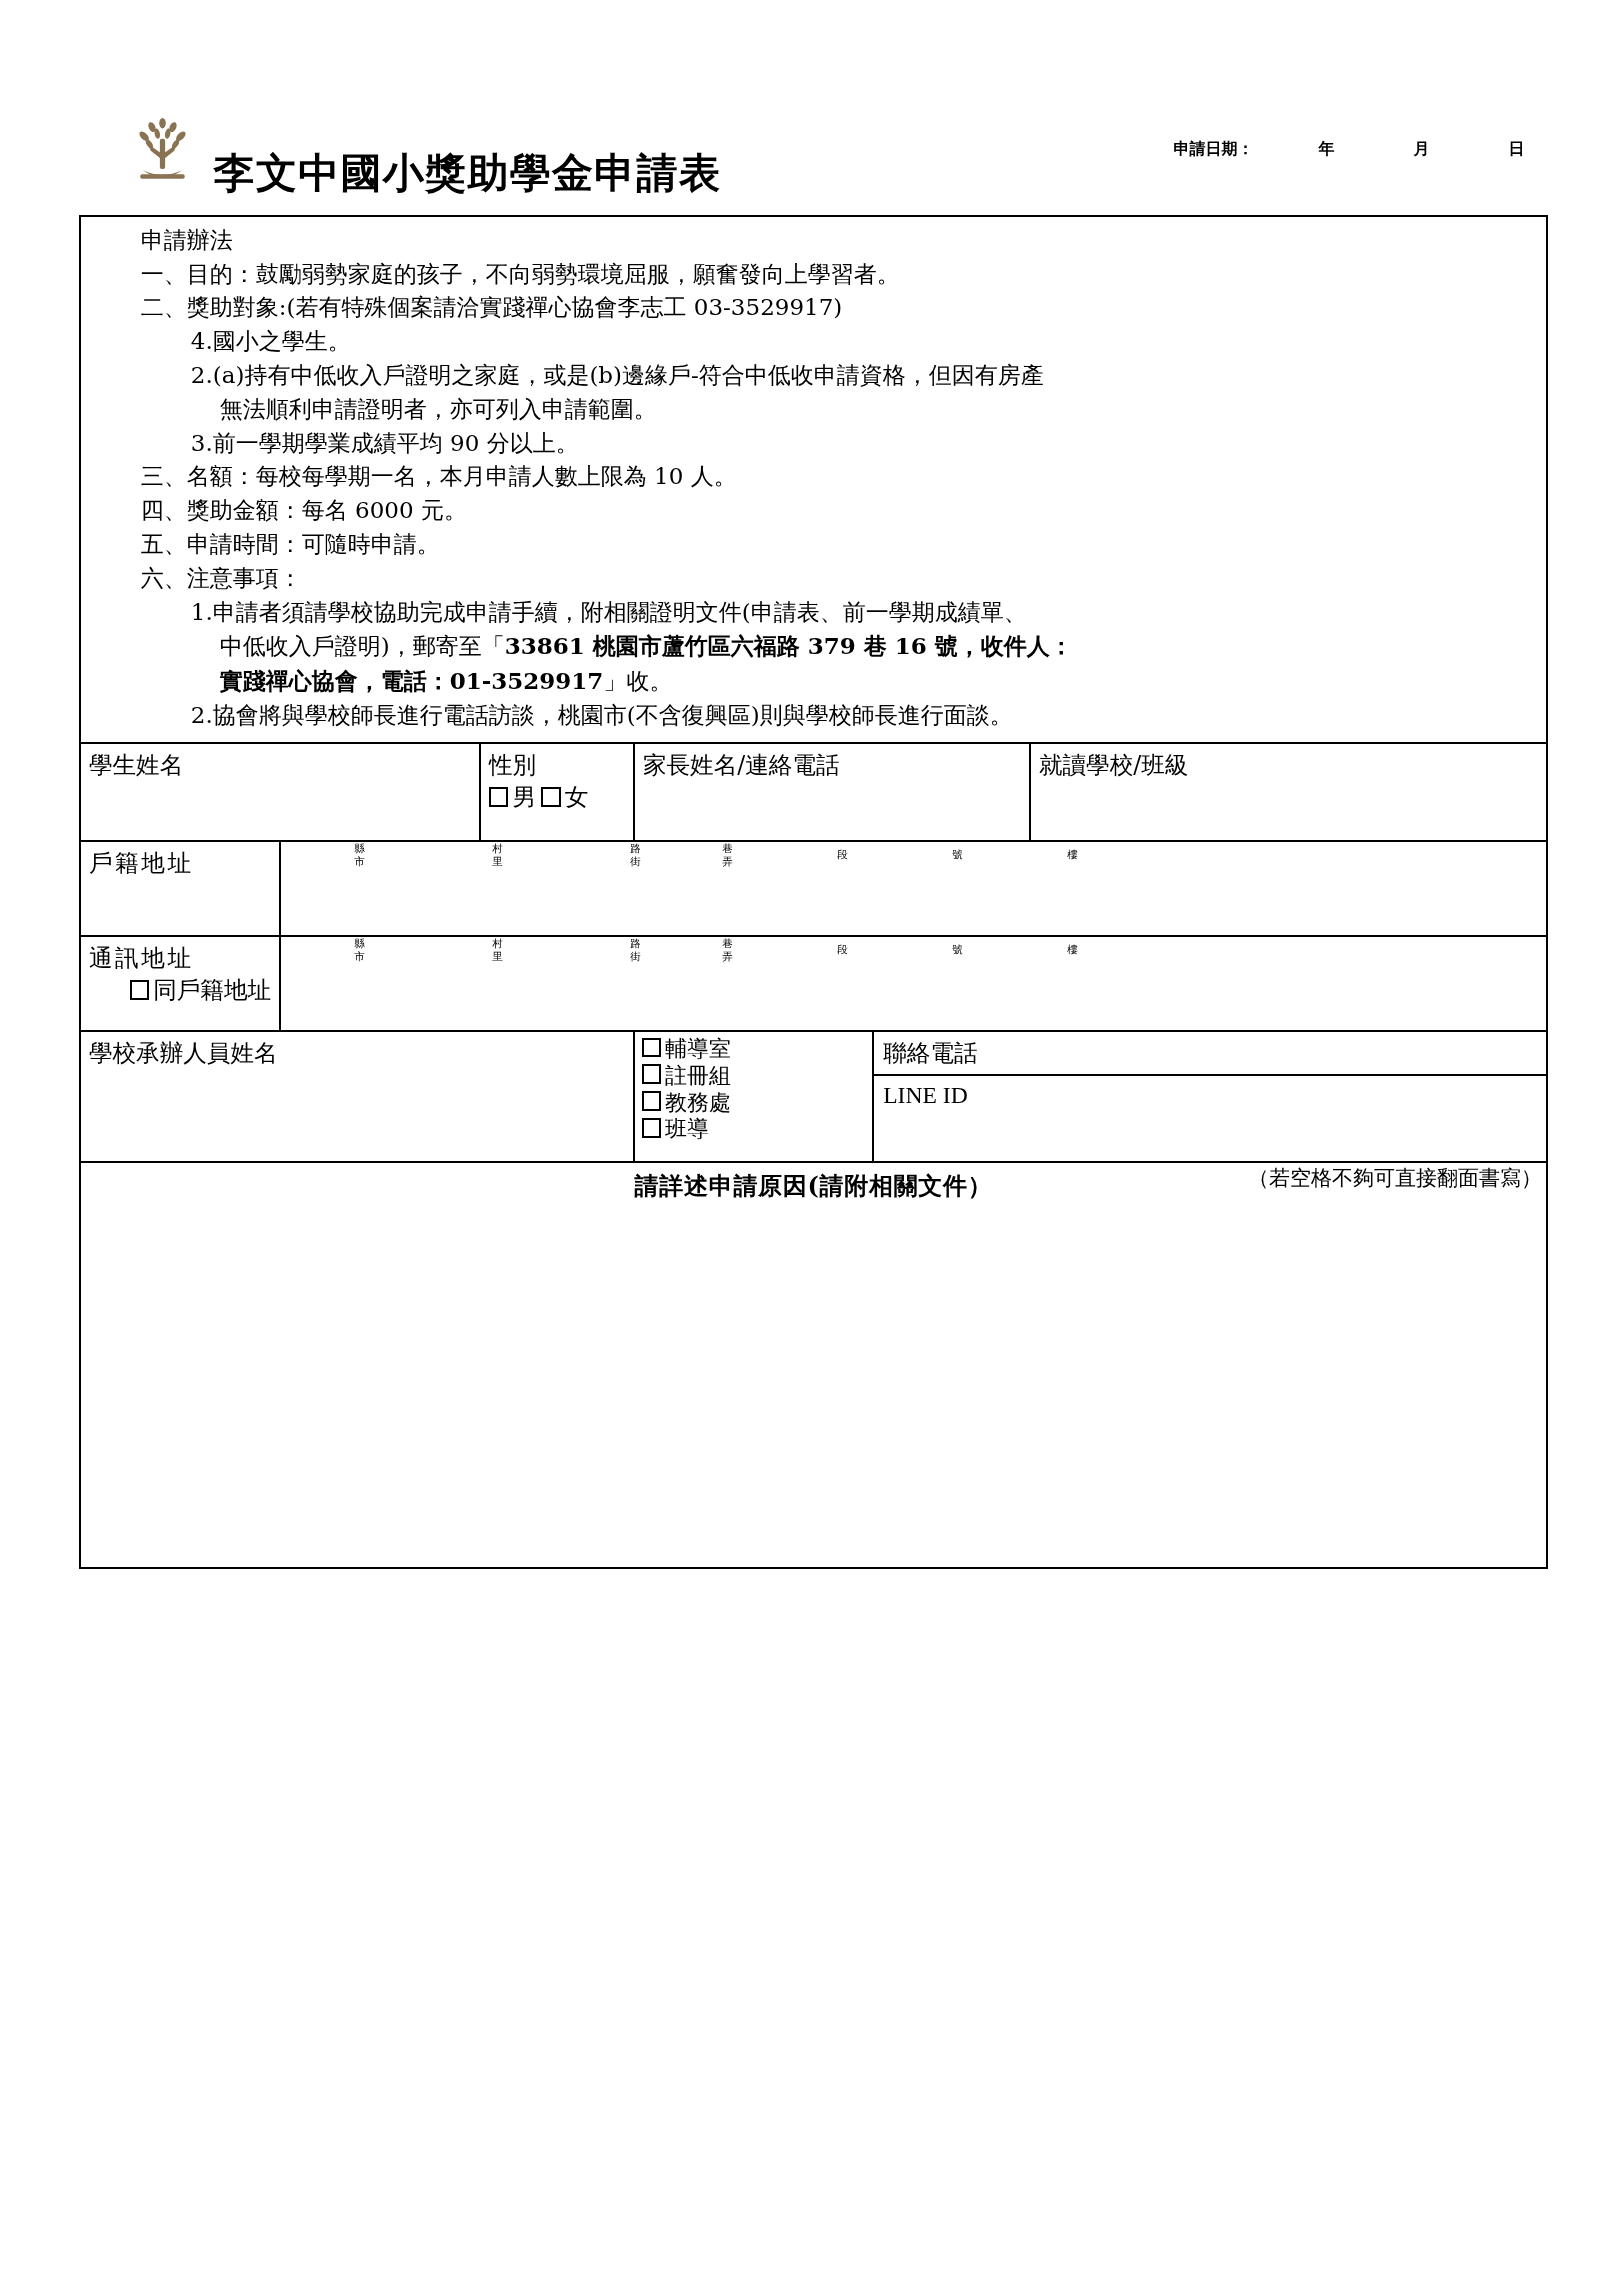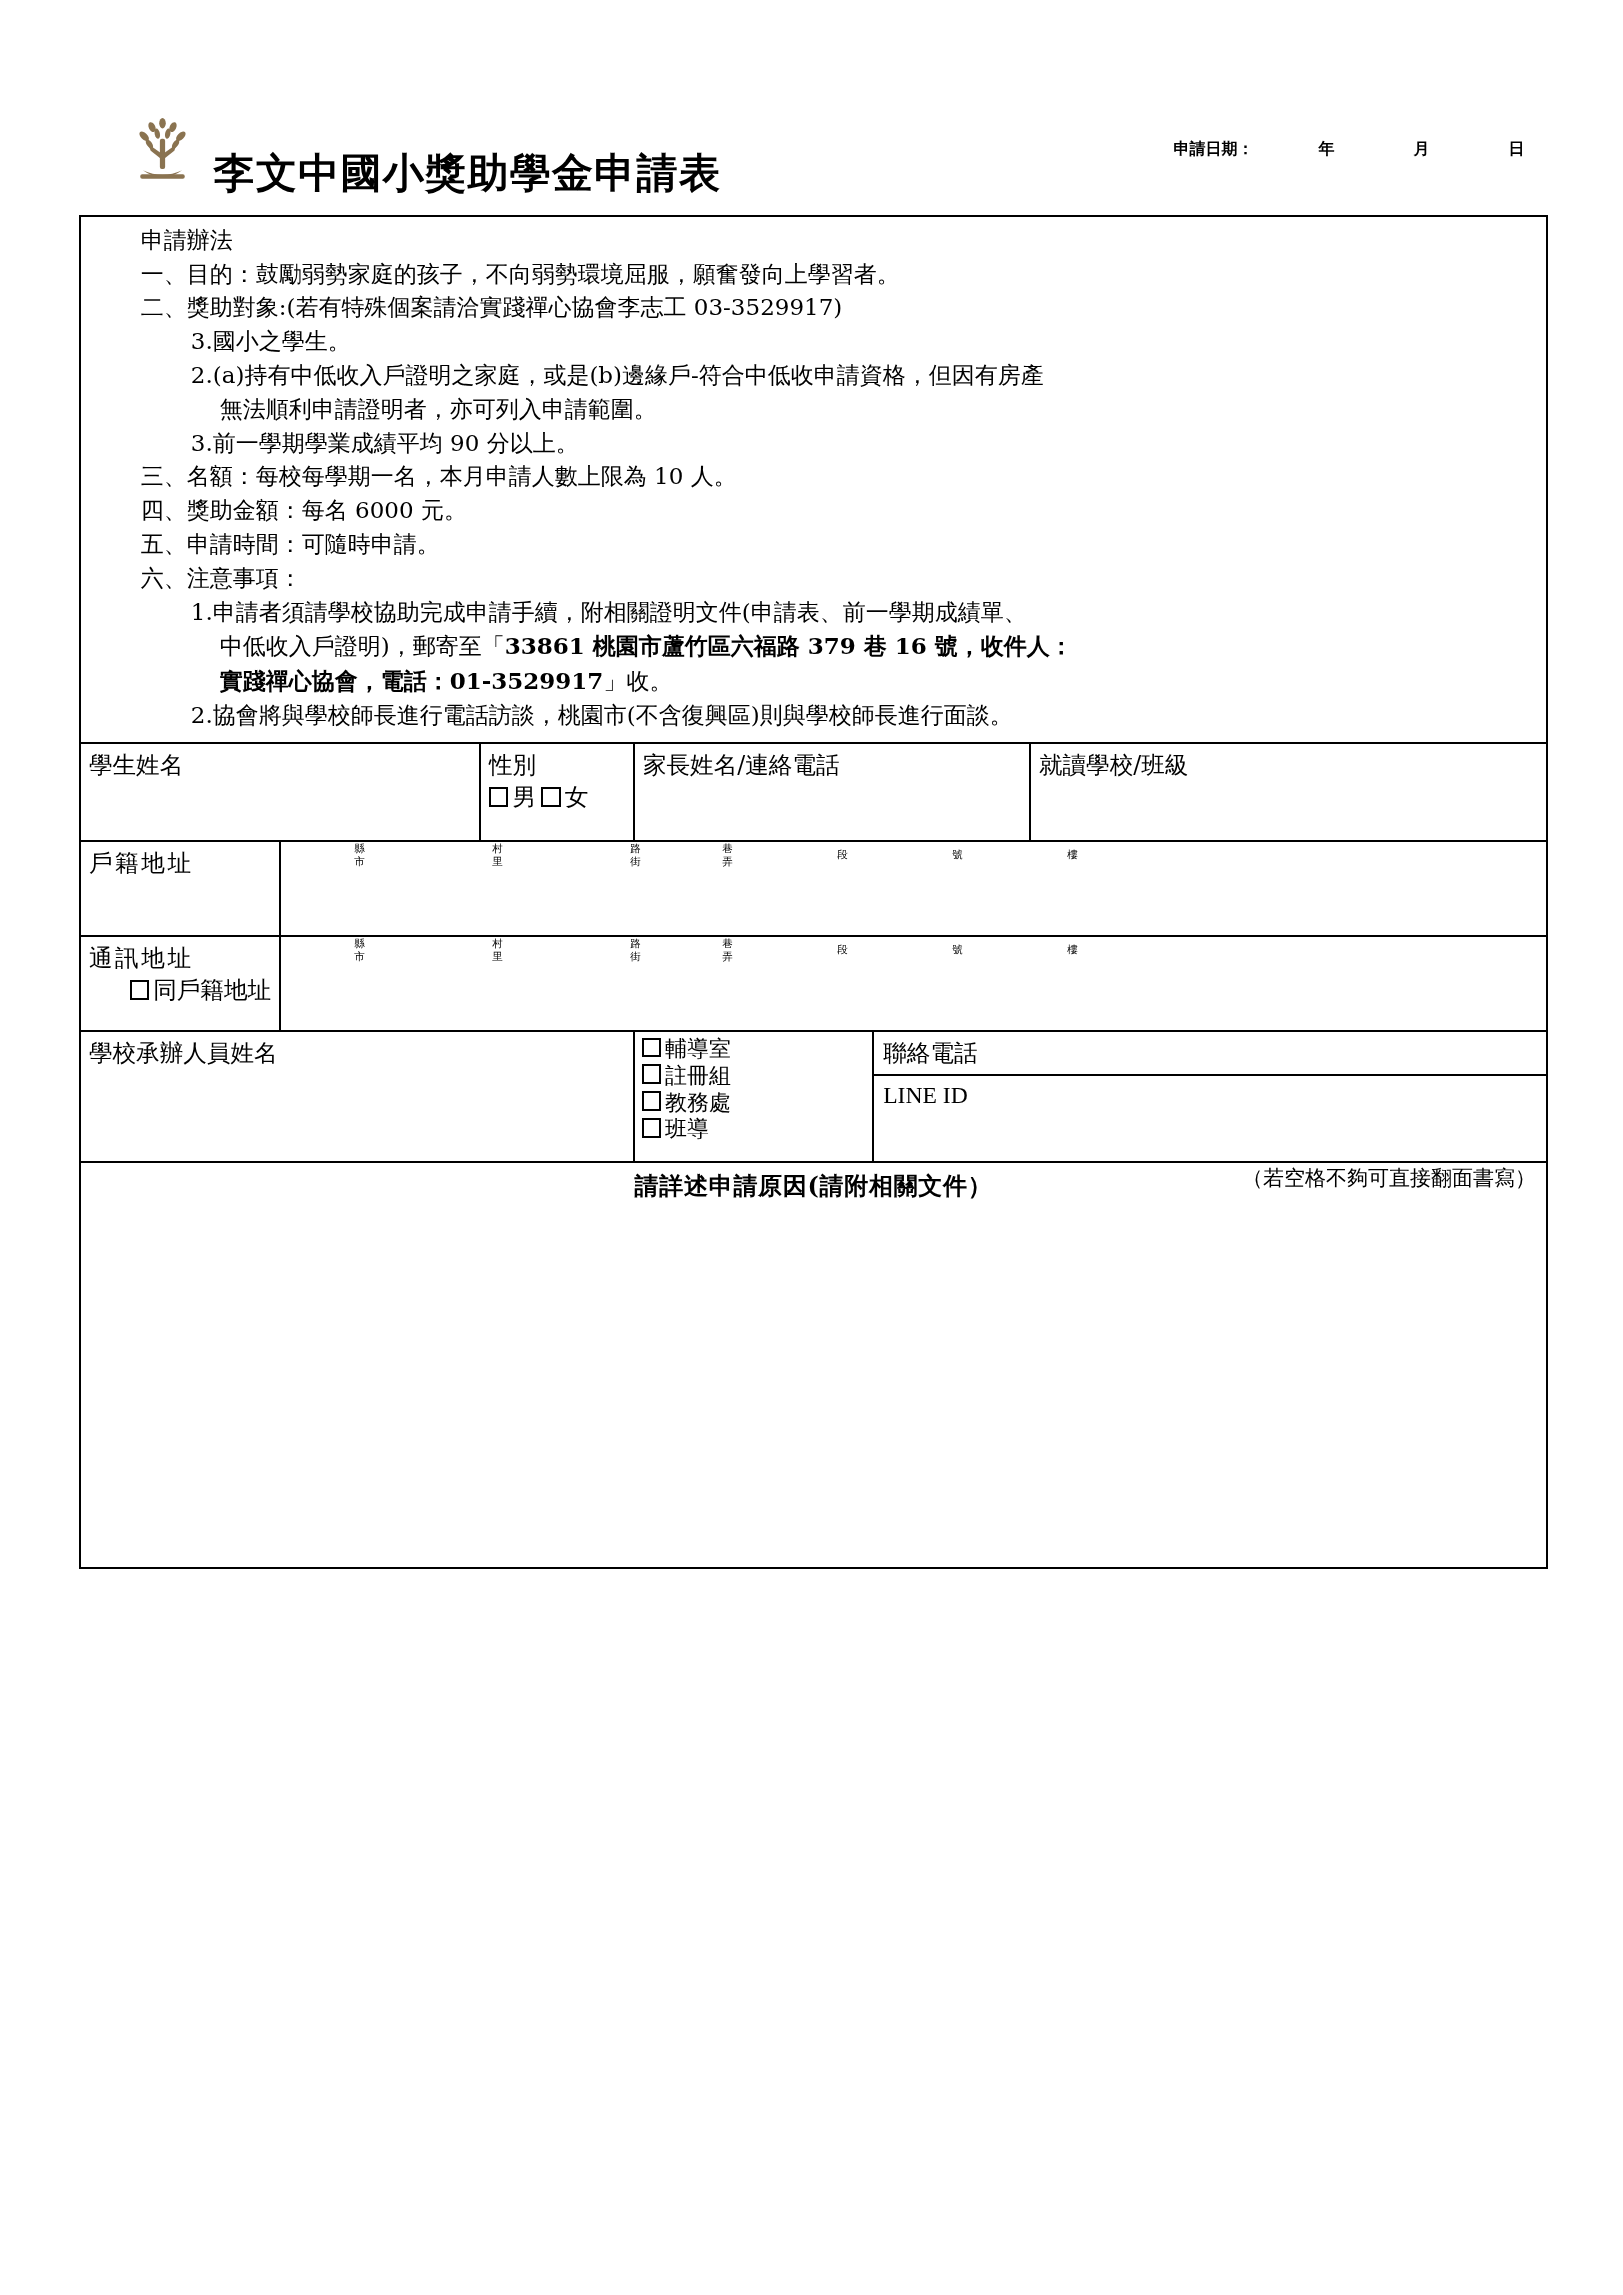--- a/index.html
+++ b/index.html
@@ -136,21 +136,21 @@
 
   .reason-title {
     font-size: 24px;
     font-weight: bold;
     padding: 6.5px 9.2px 0 9.2px;
     letter-spacing: 0.7px;
     text-align: center;
   }
   .reason-note {
     position: absolute;
-    right: 10px;
+    right: 4px;
     bottom: 9.2px;
     font-size: 21px;
   }
   .reason-wrap { position: relative; height: 100%; }
 
   .footer {
     text-align: right;
     font-size: 23.6px;
     font-weight: bold;
     padding: 17px 26px 0 0;
@@ -204,21 +204,21 @@
       <col style="width:360px">
     </colgroup>
 
     <tbody>
         <tr>
       <td colspan="8">
         <div class="instructions">
           <div class="ins-line">申請辦法</div>
           <div class="ins-line">一、目的：鼓勵弱勢家庭的孩子，不向弱勢環境屈服，願奮發向上學習者。</div>
           <div class="ins-line">二、獎助對象:(若有特殊個案請洽實踐禪心協會李志工 03-3529917)</div>
-          <div class="ins-line ins-indent1">3.國小之學生。</div>
+          <div class="ins-line ins-indent1">4.國小之學生。</div>
           <div class="ins-line ins-indent1">2.(a)持有中低收入戶證明之家庭，或是(b)邊緣戶-符合中低收申請資格，但因有房產</div>
           <div class="ins-line ins-indent2">無法順利申請證明者，亦可列入申請範圍。</div>
           <div class="ins-line ins-indent1">3.前一學期學業成績平均 90 分以上。</div>
           <div class="ins-line">三、名額：每校每學期一名，本月申請人數上限為 10 人。</div>
           <div class="ins-line">四、獎助金額：每名 6000 元。</div>
           <div class="ins-line">五、申請時間：可隨時申請。</div>
           <div class="ins-line">六、注意事項：</div>
           <div class="ins-line ins-indent1">1.申請者須請學校協助完成申請手續，附相關證明文件(申請表、前一學期成績單、</div>
           <div class="ins-line ins-indent2">
             <span>中低收入戶證明)，郵寄至「</span><span class="bold">33861 桃園市蘆竹區六福路 379 巷 16 號，收件人：</span>

